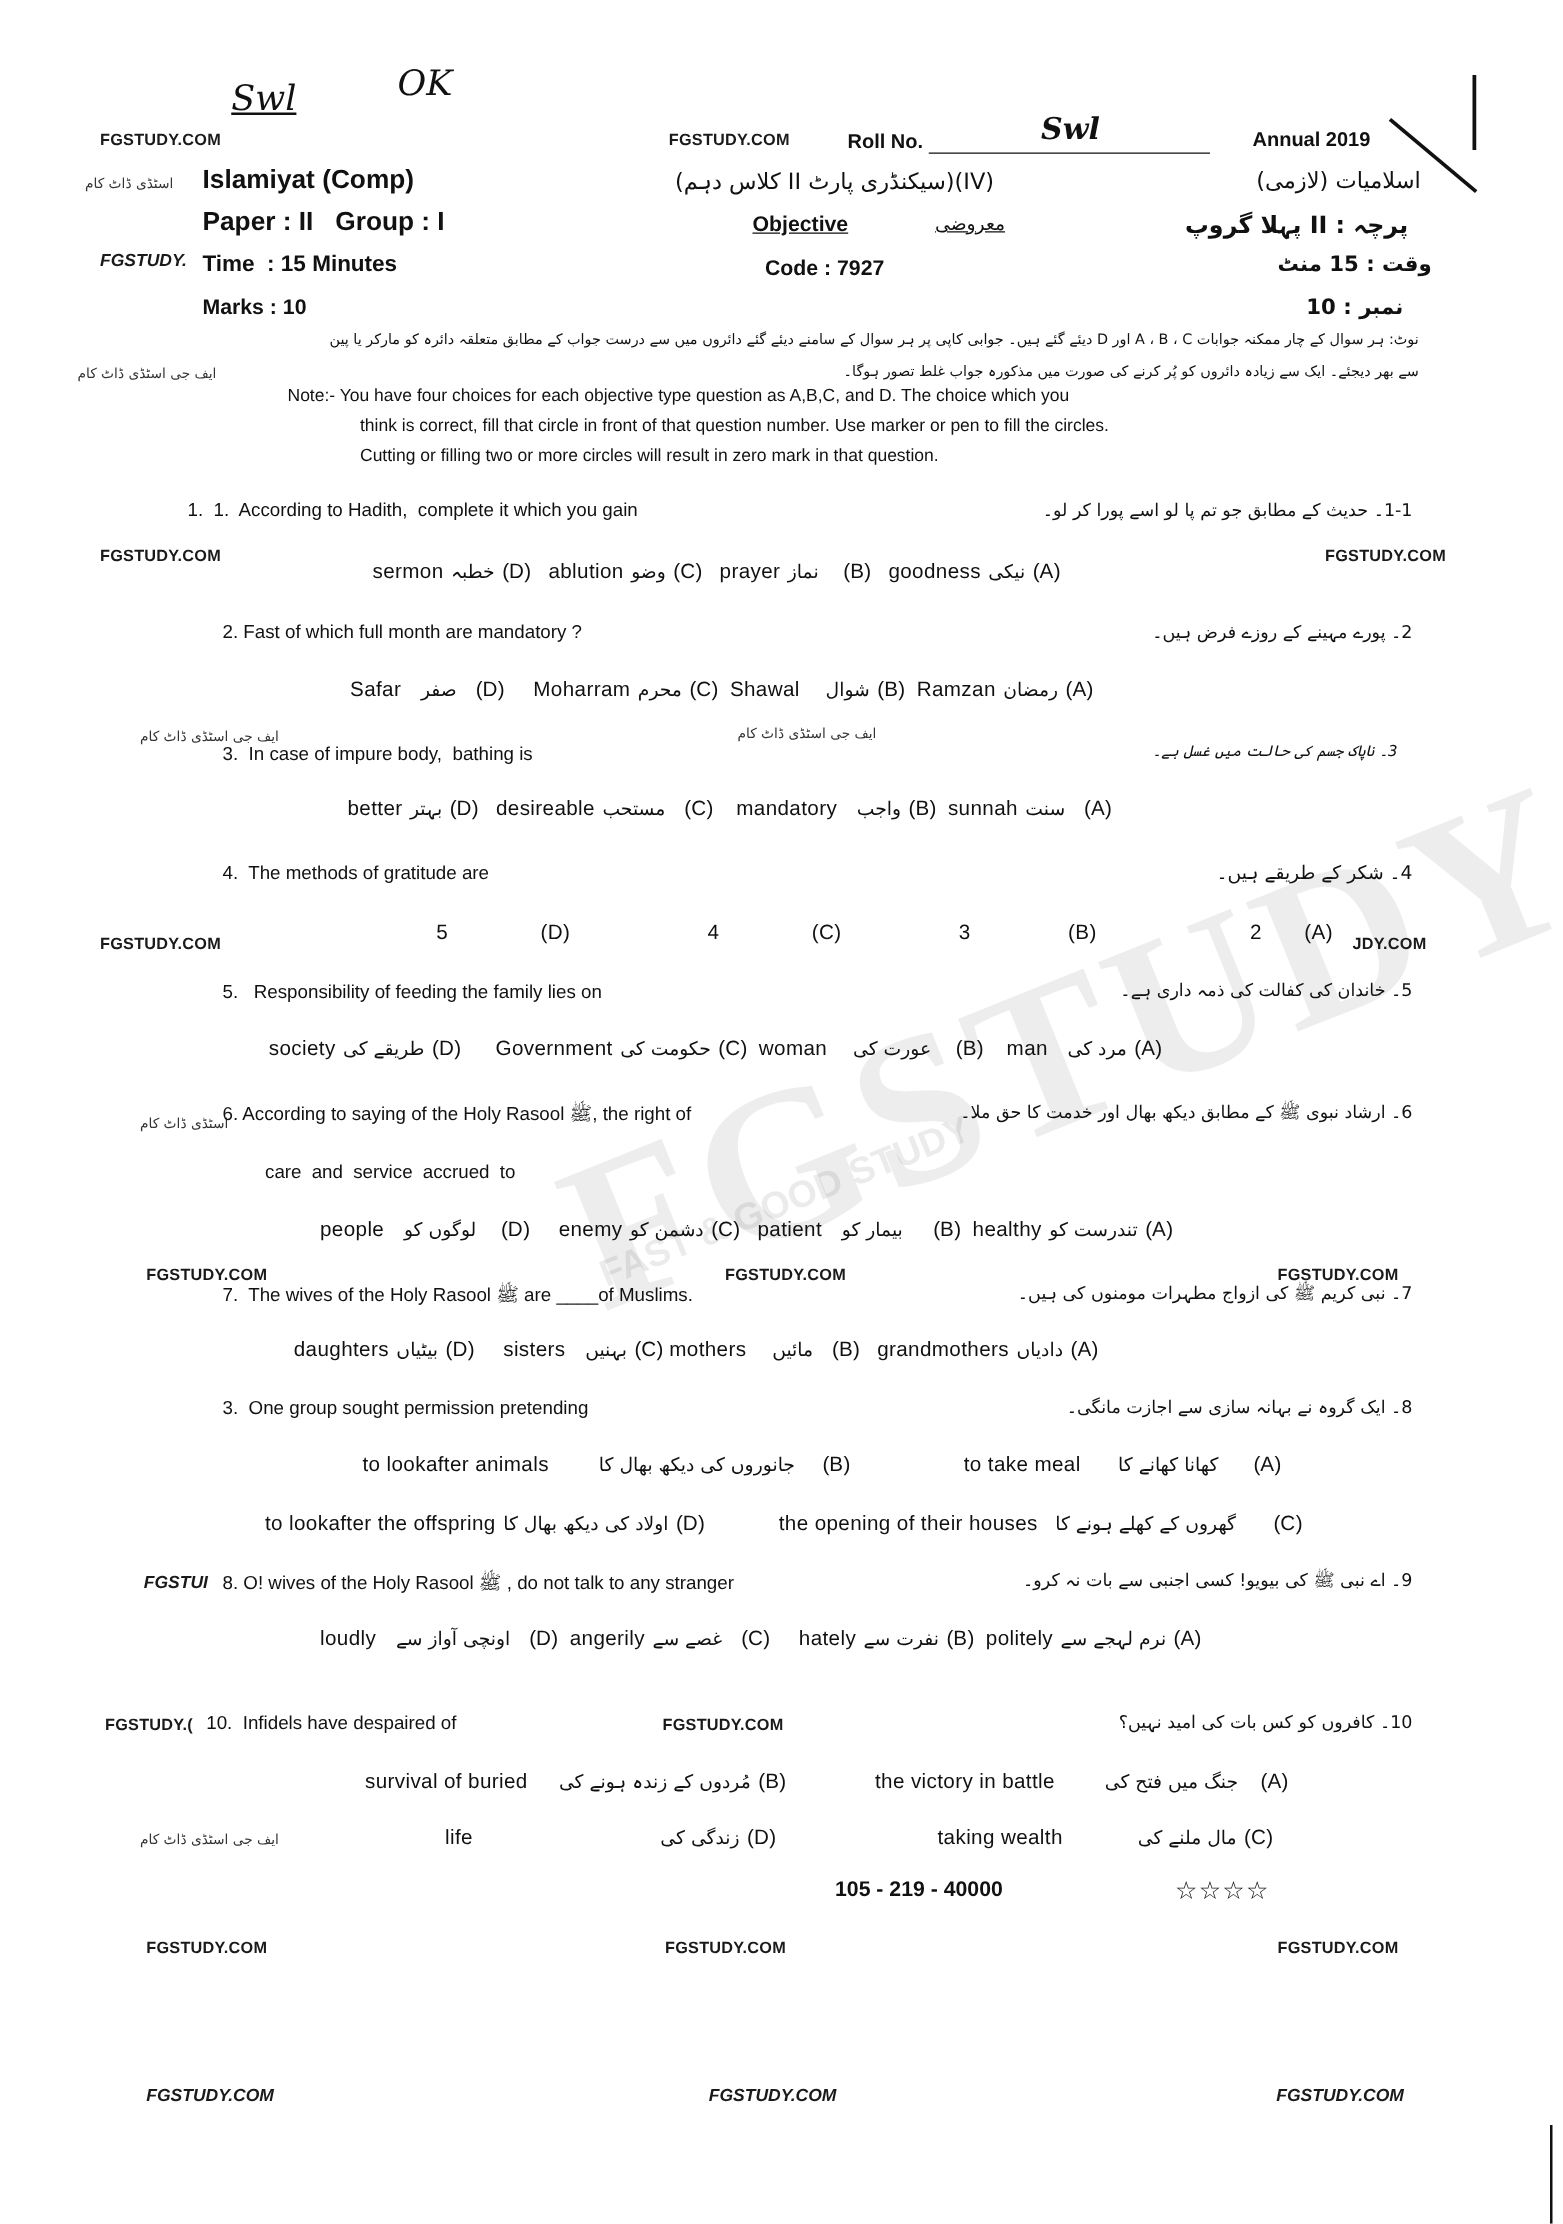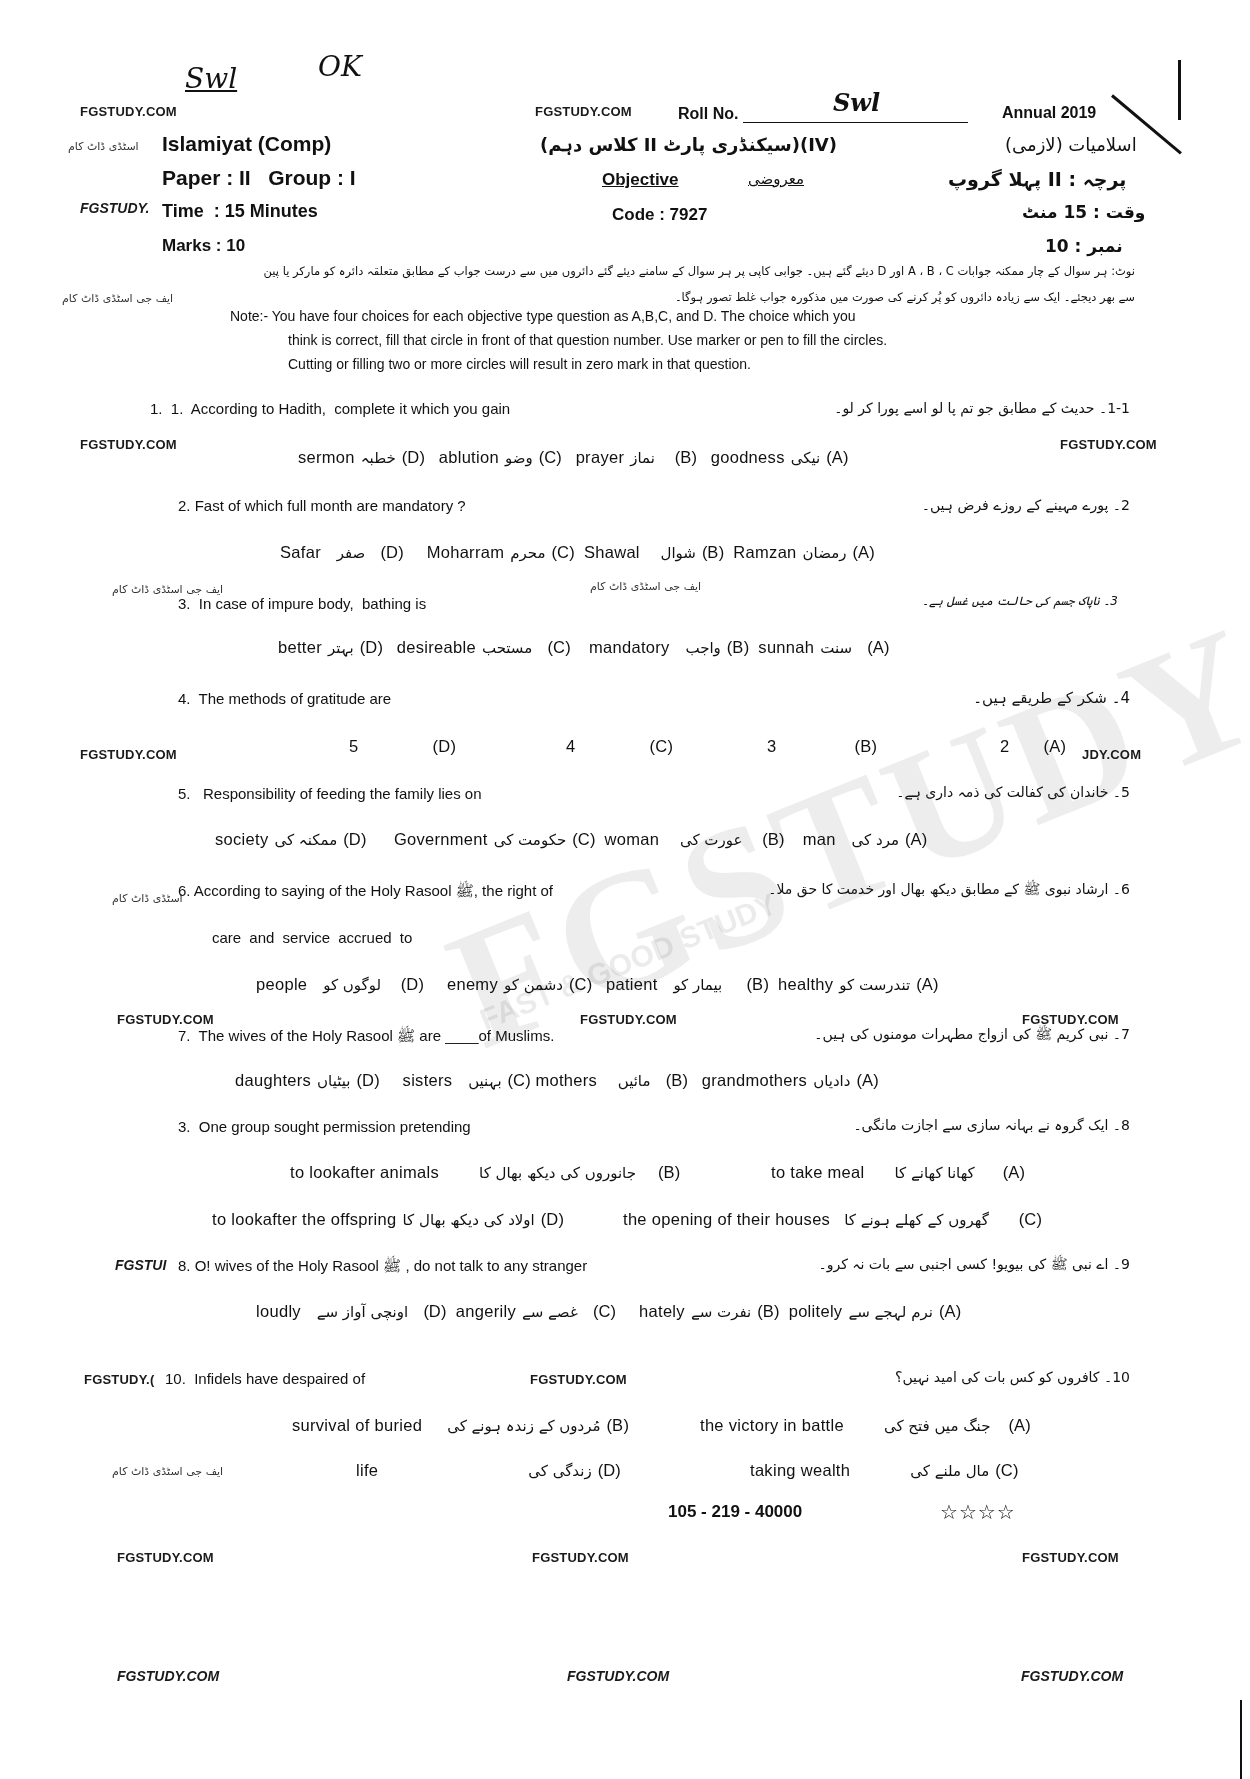--- a/index.html
+++ b/index.html
@@ -40,21 +40,21 @@
 <div class="abs hd" style="left:678px; top:102px; font-size:16px;">
   <span>Roll No.</span>
   <span class="rollline">
     <span class="hand" style="position:absolute; left:90px; top:-14px; font-size:24px;">Swl</span>
   </span>
 </div>
 <div class="abs hd" style="left:1002px; top:104px; font-size:16px;">Annual 2019</div>
 
 <div class="abs urdu-sm" style="left:68px; top:140px;">اسٹڈی ڈاٹ کام</div>
 <div class="abs hd-big" style="left:162px; top:132px;">Islamiyat (Comp)</div>
-<div class="abs urdu" style="left:540px; top:134px; font-size:18px; font-weight:bold;">(IV)(سیکنڈری پارٹ II کلاس دہم)</div>
+<div class="abs urdu" style="left:540px; top:134px; font-size:18px; font-weight:normal;">(IV)(سیکنڈری پارٹ II کلاس دہم)</div>
 <div class="abs urdu" style="left:1005px; top:134px; font-size:18px; font-weight:normal;">اسلامیات (لازمی)</div>
 
 <div class="abs hd-big" style="left:162px; top:166px; white-space:pre;">Paper : II   Group : I</div>
 <div class="abs hd ul" style="left:602px; top:170px; font-size:17px;">Objective</div>
 <div class="abs urdu ul" style="left:748px; top:170px; font-size:15px;">معروضی</div>
 <div class="abs urdu" style="left:948px; top:168px; font-size:19px; font-weight:bold;">پرچہ : II  پہلا گروپ</div>
 
 <div class="abs wm-it" style="left:80px; top:200px;">FGSTUDY.</div>
 <div class="abs hd" style="left:162px; top:201px; font-size:18px; white-space:pre;">Time  : 15 Minutes</div>
 <div class="abs hd" style="left:612px; top:205px; font-size:17px;">Code : 7927</div>
@@ -106,21 +106,21 @@
 <div class="abs wm" style="left:80px; top:747px;">FGSTUDY.COM</div>
 <div class="abs opt" style="left:349px; top:737px;"><span>5</span><span style="margin-left:74px;">(D)</span></div>
 <div class="abs opt" style="left:566px; top:737px;"><span>4</span><span style="margin-left:74px;">(C)</span></div>
 <div class="abs opt" style="left:767px; top:737px;"><span>3</span><span style="margin-left:78px;">(B)</span></div>
 <div class="abs opt" style="left:1000px; top:737px;"><span>2</span><span style="margin-left:34px;">(A)</span></div>
 <div class="abs wm" style="left:1082px; top:747px;">JDY.COM</div>
 
 <div class="abs q" style="left:178px; top:785px; white-space:pre;">5.   Responsibility of feeding the family lies on</div>
 <div class="abs urdu" style="right:120px; top:784px; font-size:14px;">5۔ خاندان کی کفالت کی ذمہ داری ہے۔</div>
 <div class="abs opt" style="left:215px; top:830px;">
-  <span><span>society</span><span class="u">ممکنہ کی</span><span>(D)</span></span>&nbsp;&nbsp;&nbsp;&nbsp;&nbsp;
+  <span><span>society</span><span class="u">طریقے کی</span><span>(D)</span></span>&nbsp;&nbsp;&nbsp;&nbsp;&nbsp;
   <span><span>Government</span><span class="u">حکومت کی</span><span>(C)</span></span>&nbsp;
   <span><span>woman</span>&nbsp;&nbsp;&nbsp;<span class="u">عورت کی</span>&nbsp;&nbsp;&nbsp;<span>(B)</span></span>&nbsp;&nbsp;&nbsp;
   <span><span>man</span>&nbsp;&nbsp;<span class="u">مرد کی</span><span>(A)</span></span>
 </div>
 
 <div class="abs urdu-sm" style="left:112px; top:892px;">اسٹڈی ڈاٹ کام</div>
 <div class="abs q" style="left:178px; top:882px;">6.  According to saying of the Holy Rasool ﷺ, the right of</div>
 <div class="abs urdu" style="right:120px; top:881px; font-size:14px;">6۔ ارشاد نبوی ﷺ کے مطابق دیکھ بھال اور خدمت کا حق ملا۔</div>
 <div class="abs q" style="left:212px; top:929px; word-spacing:4px;">care and service accrued to</div>
 <div class="abs opt" style="left:256px; top:975px;">

